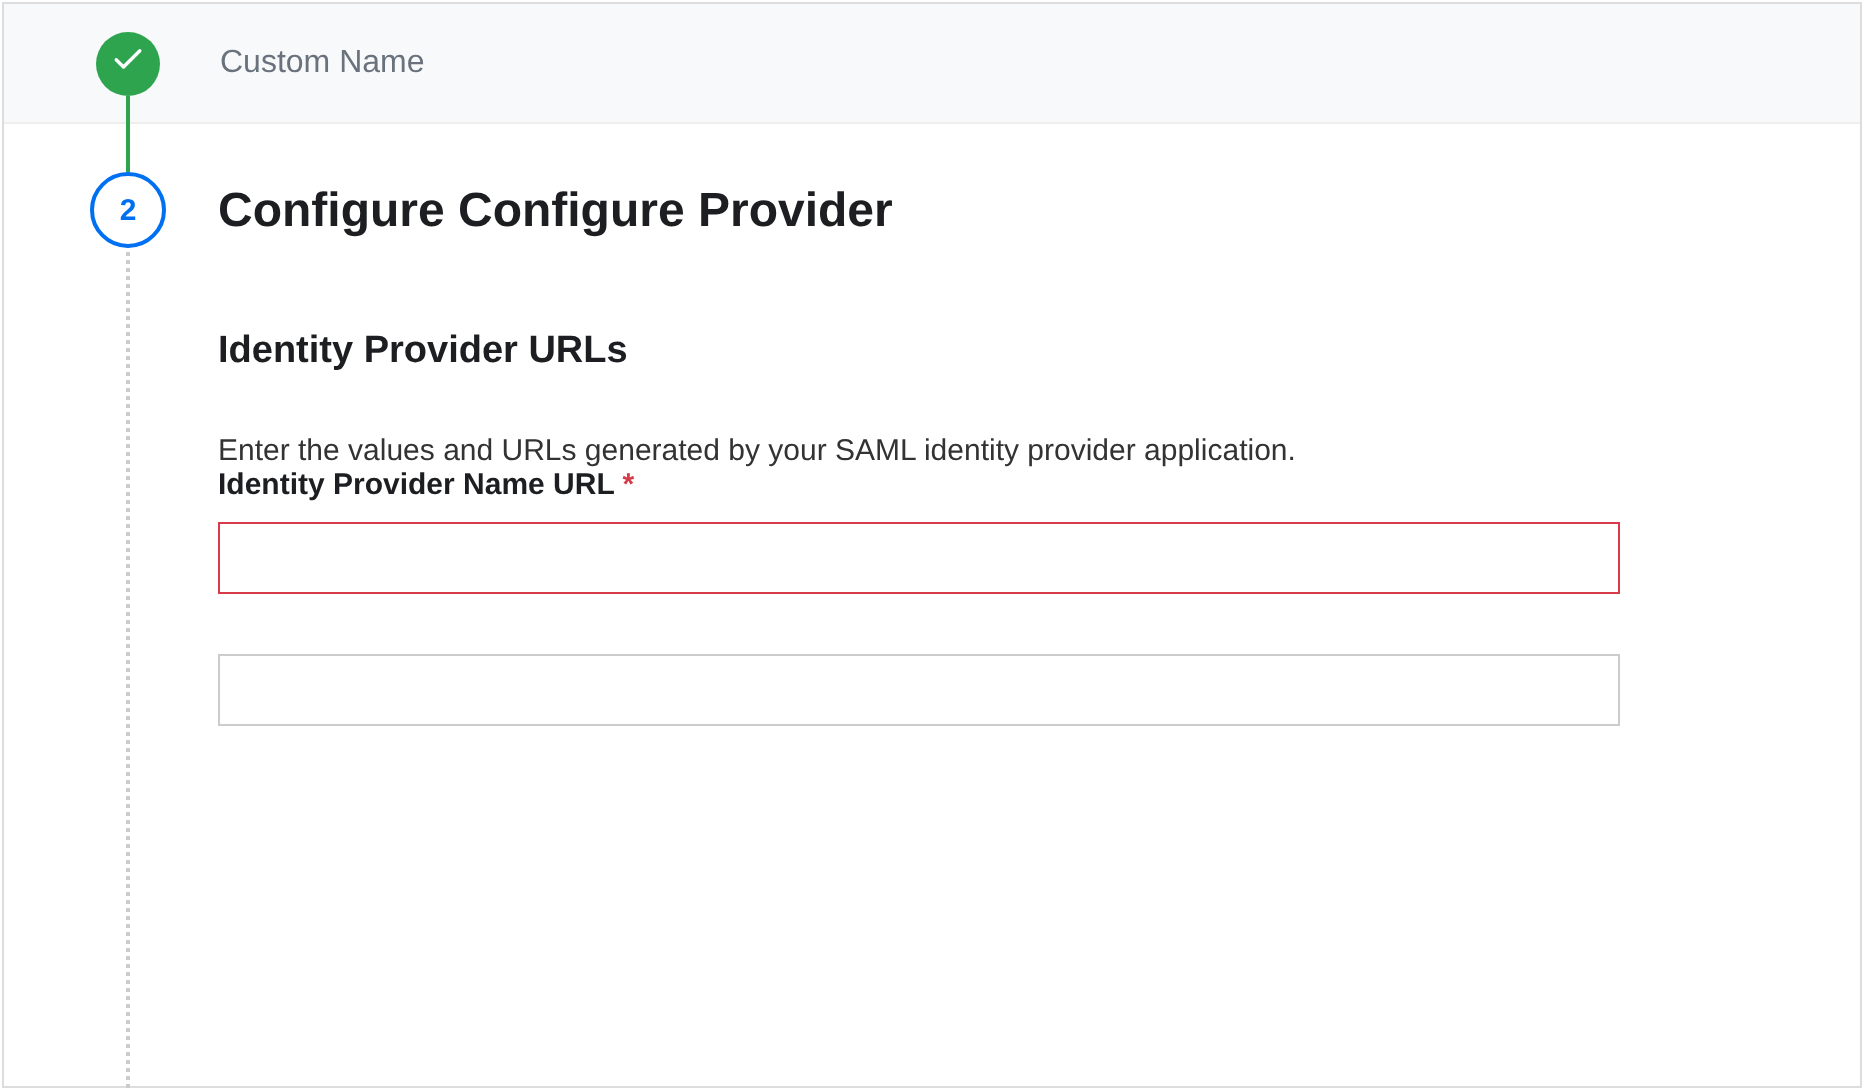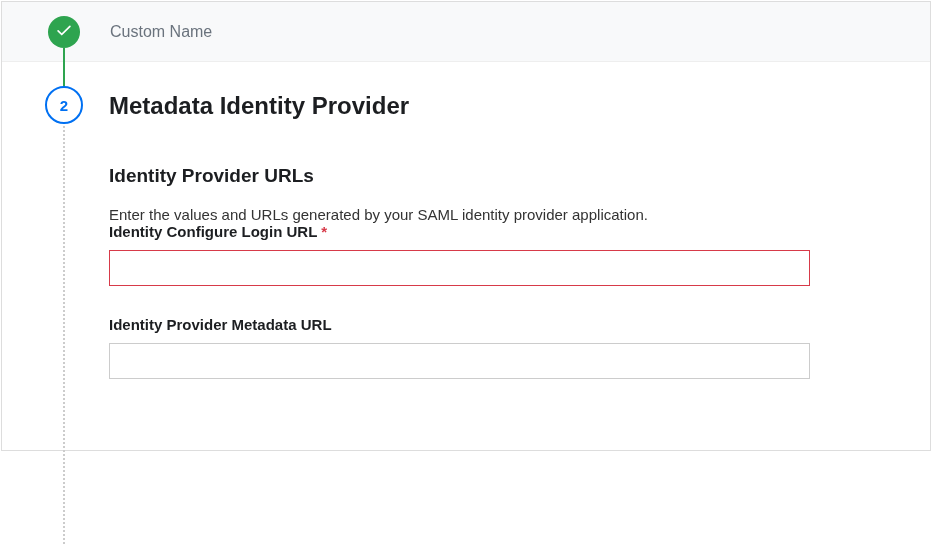--- a/index.html
+++ b/index.html
@@ -10,21 +10,21 @@
     body {
       font-family: -apple-system, BlinkMacSystemFont, "Segoe UI", Helvetica, Arial, sans-serif;
       background: #fff;
       width: 932px;
       height: 545px;
       overflow: hidden;
     }
     .container {
       border: 1px solid #ddd;
       width: 930px;
-      height: 450px;
+      height: 543px;
       margin: 1px;
       position: relative;
     }
     .step-header {
       background: #f8f9fa;
       height: 60px;
       display: flex;
       align-items: center;
       padding-left: 46px;
       border-bottom: 1px solid #eee;
@@ -96,21 +96,21 @@
     .page-title {
       font-size: 24px;
       font-weight: 700;
       color: #1c1e21;
       margin-bottom: 45px;
     }
     .section-title {
       font-size: 19px;
       font-weight: 700;
       color: #1c1e21;
-      margin-bottom: 19px;
+      margin-bottom: 30px;
     }
     .section-desc {
       font-size: 15px;
       color: #333;
     }
     .form-group {
       margin-bottom: 30px;
     }
     .form-label {
       display: block;
@@ -150,32 +150,31 @@
   </div>
 
   <div class="connector-line"></div>
   <div class="connector-dotted"></div>
 
   <div class="step-active">
     <div class="step-circle-active">
       <span>2</span>
     </div>
     <div class="step-content">
-      <h1 class="page-title">Metadata Identity Provider</h1>
+      <h1 class="page-title">Configure Configure Provider</h1>
 
       <h2 class="section-title">Identity Provider URLs</h2>
       <p class="section-desc">Enter the values and URLs generated by your SAML identity provider application.</p>
 
 
       <div class="form-group">
         <label class="form-label">
-          <span>Identity Configure Login URL </span><span class="required">*</span>
+          <span>Identity Provider Name URL </span><span class="required">*</span>
         </label>
         <input type="text" class="form-input error" value="" style="">
       </div>
 
       <div class="form-group">
-        <label class="form-label">Identity Provider Metadata URL</label>
         <input type="text" class="form-input" value="" style="">
       </div>
     </div>
   </div>
 </div>
 
 </body></html>

